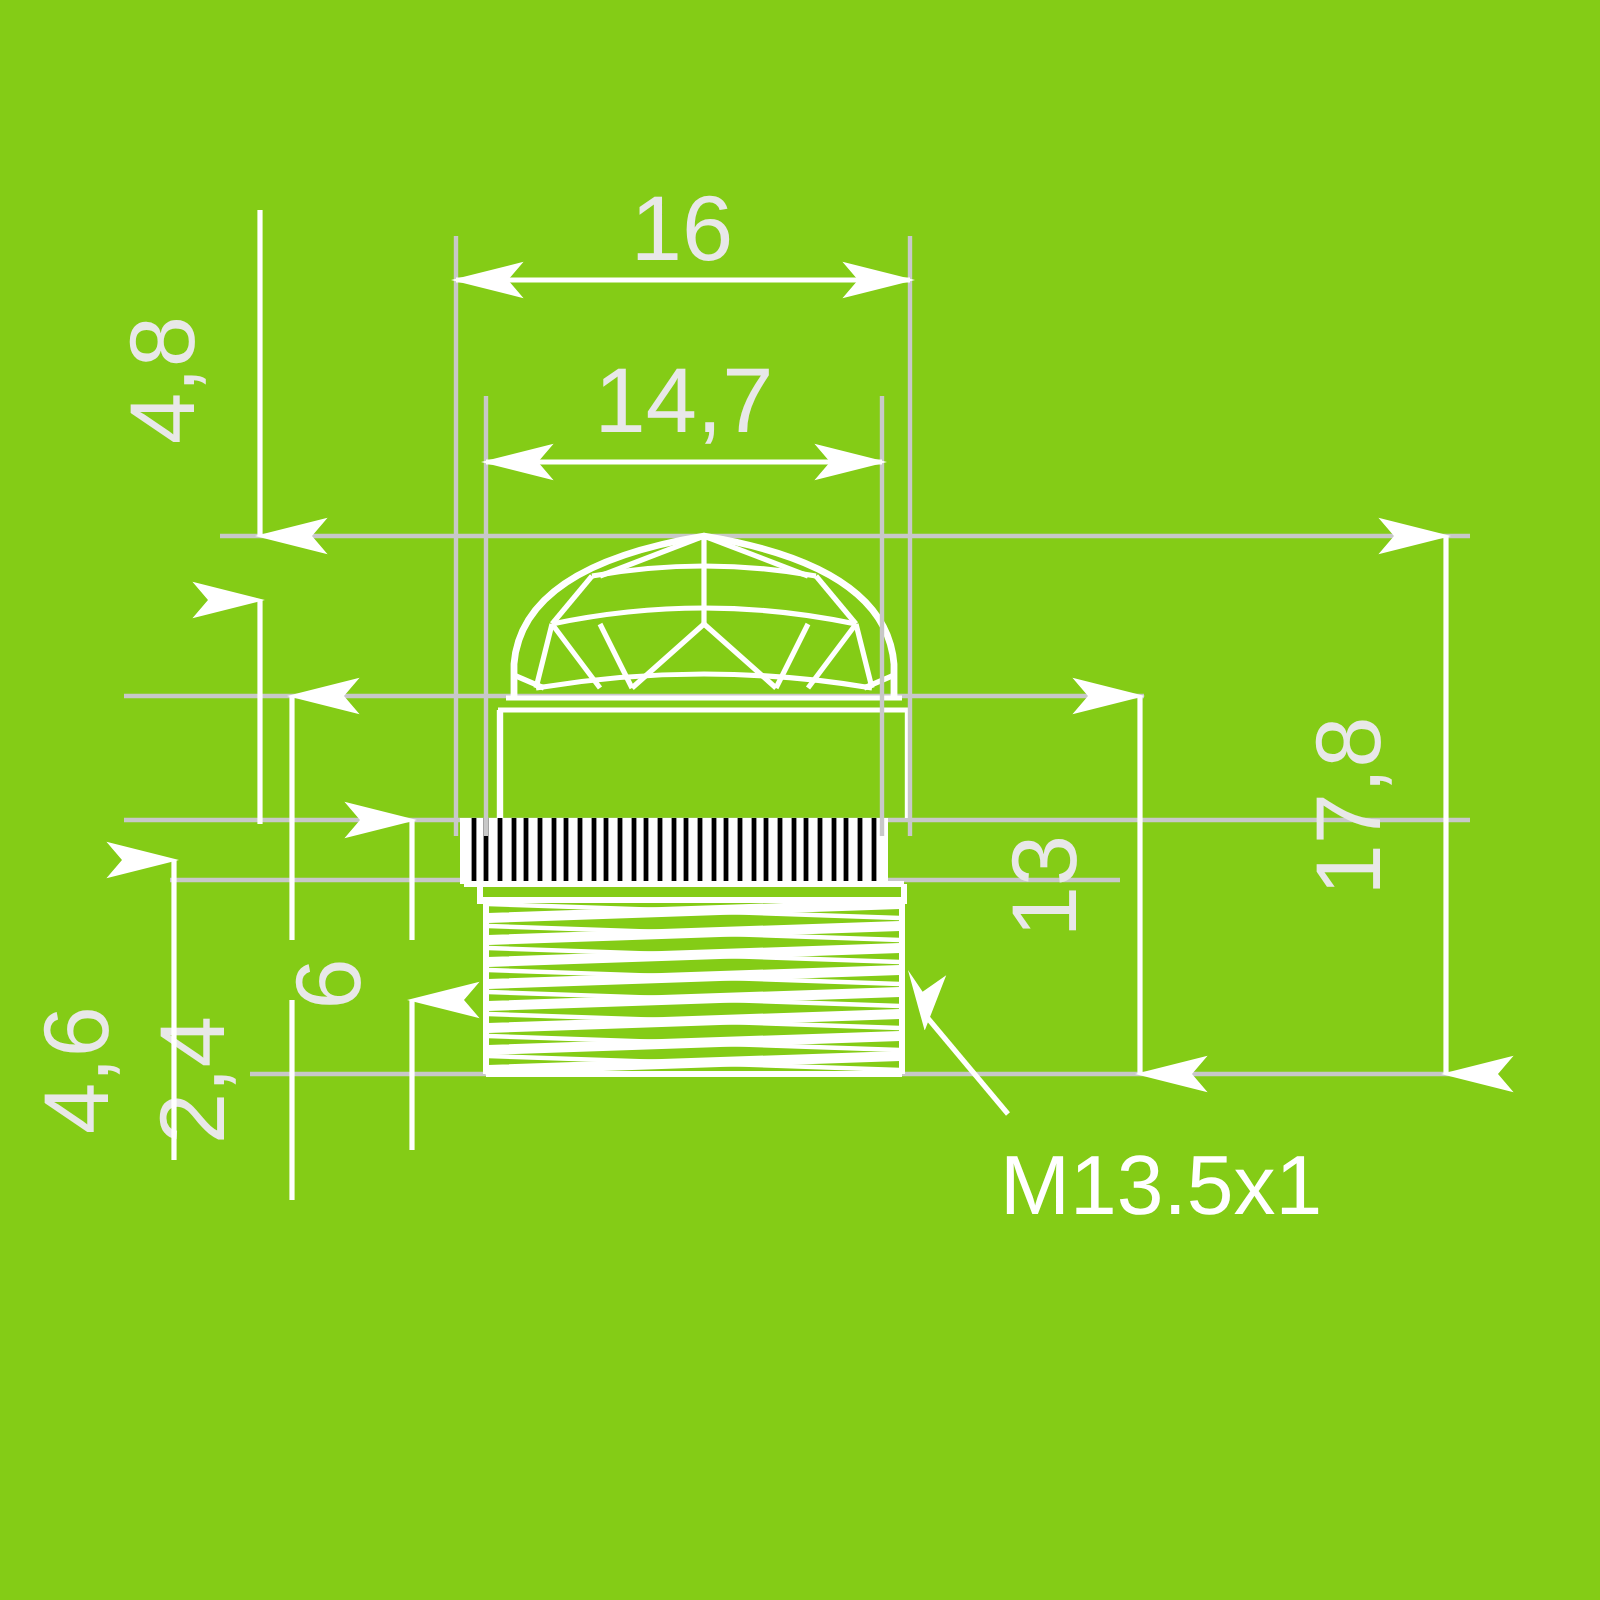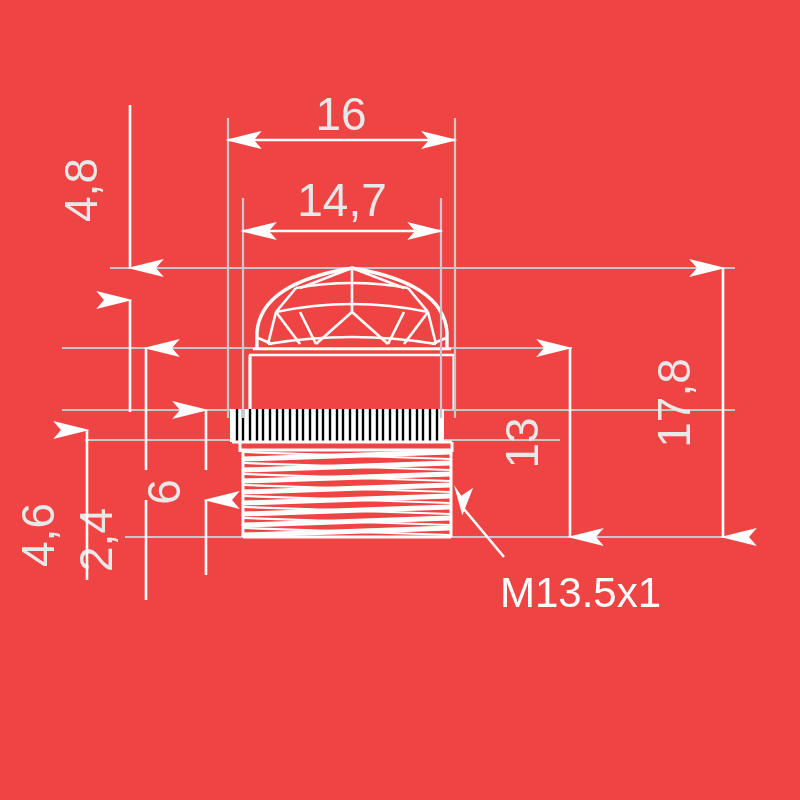--- a/index.html
+++ b/index.html
@@ -4,21 +4,21 @@
 <style>
   html, body {
     margin: 0;
     padding: 0;
     background: #000000;
   }
   #canvas-root {
     position: relative;
     width: 800px;
     height: 800px;
-    background: #ef4444;
+    background: #84cc16;
     overflow: hidden;
     font-family: "Liberation Sans", sans-serif;
   }
   svg.drawing {
     position: absolute;
     left: 0;
     top: 0;
     width: 800px;
     height: 800px;
     display: block;

